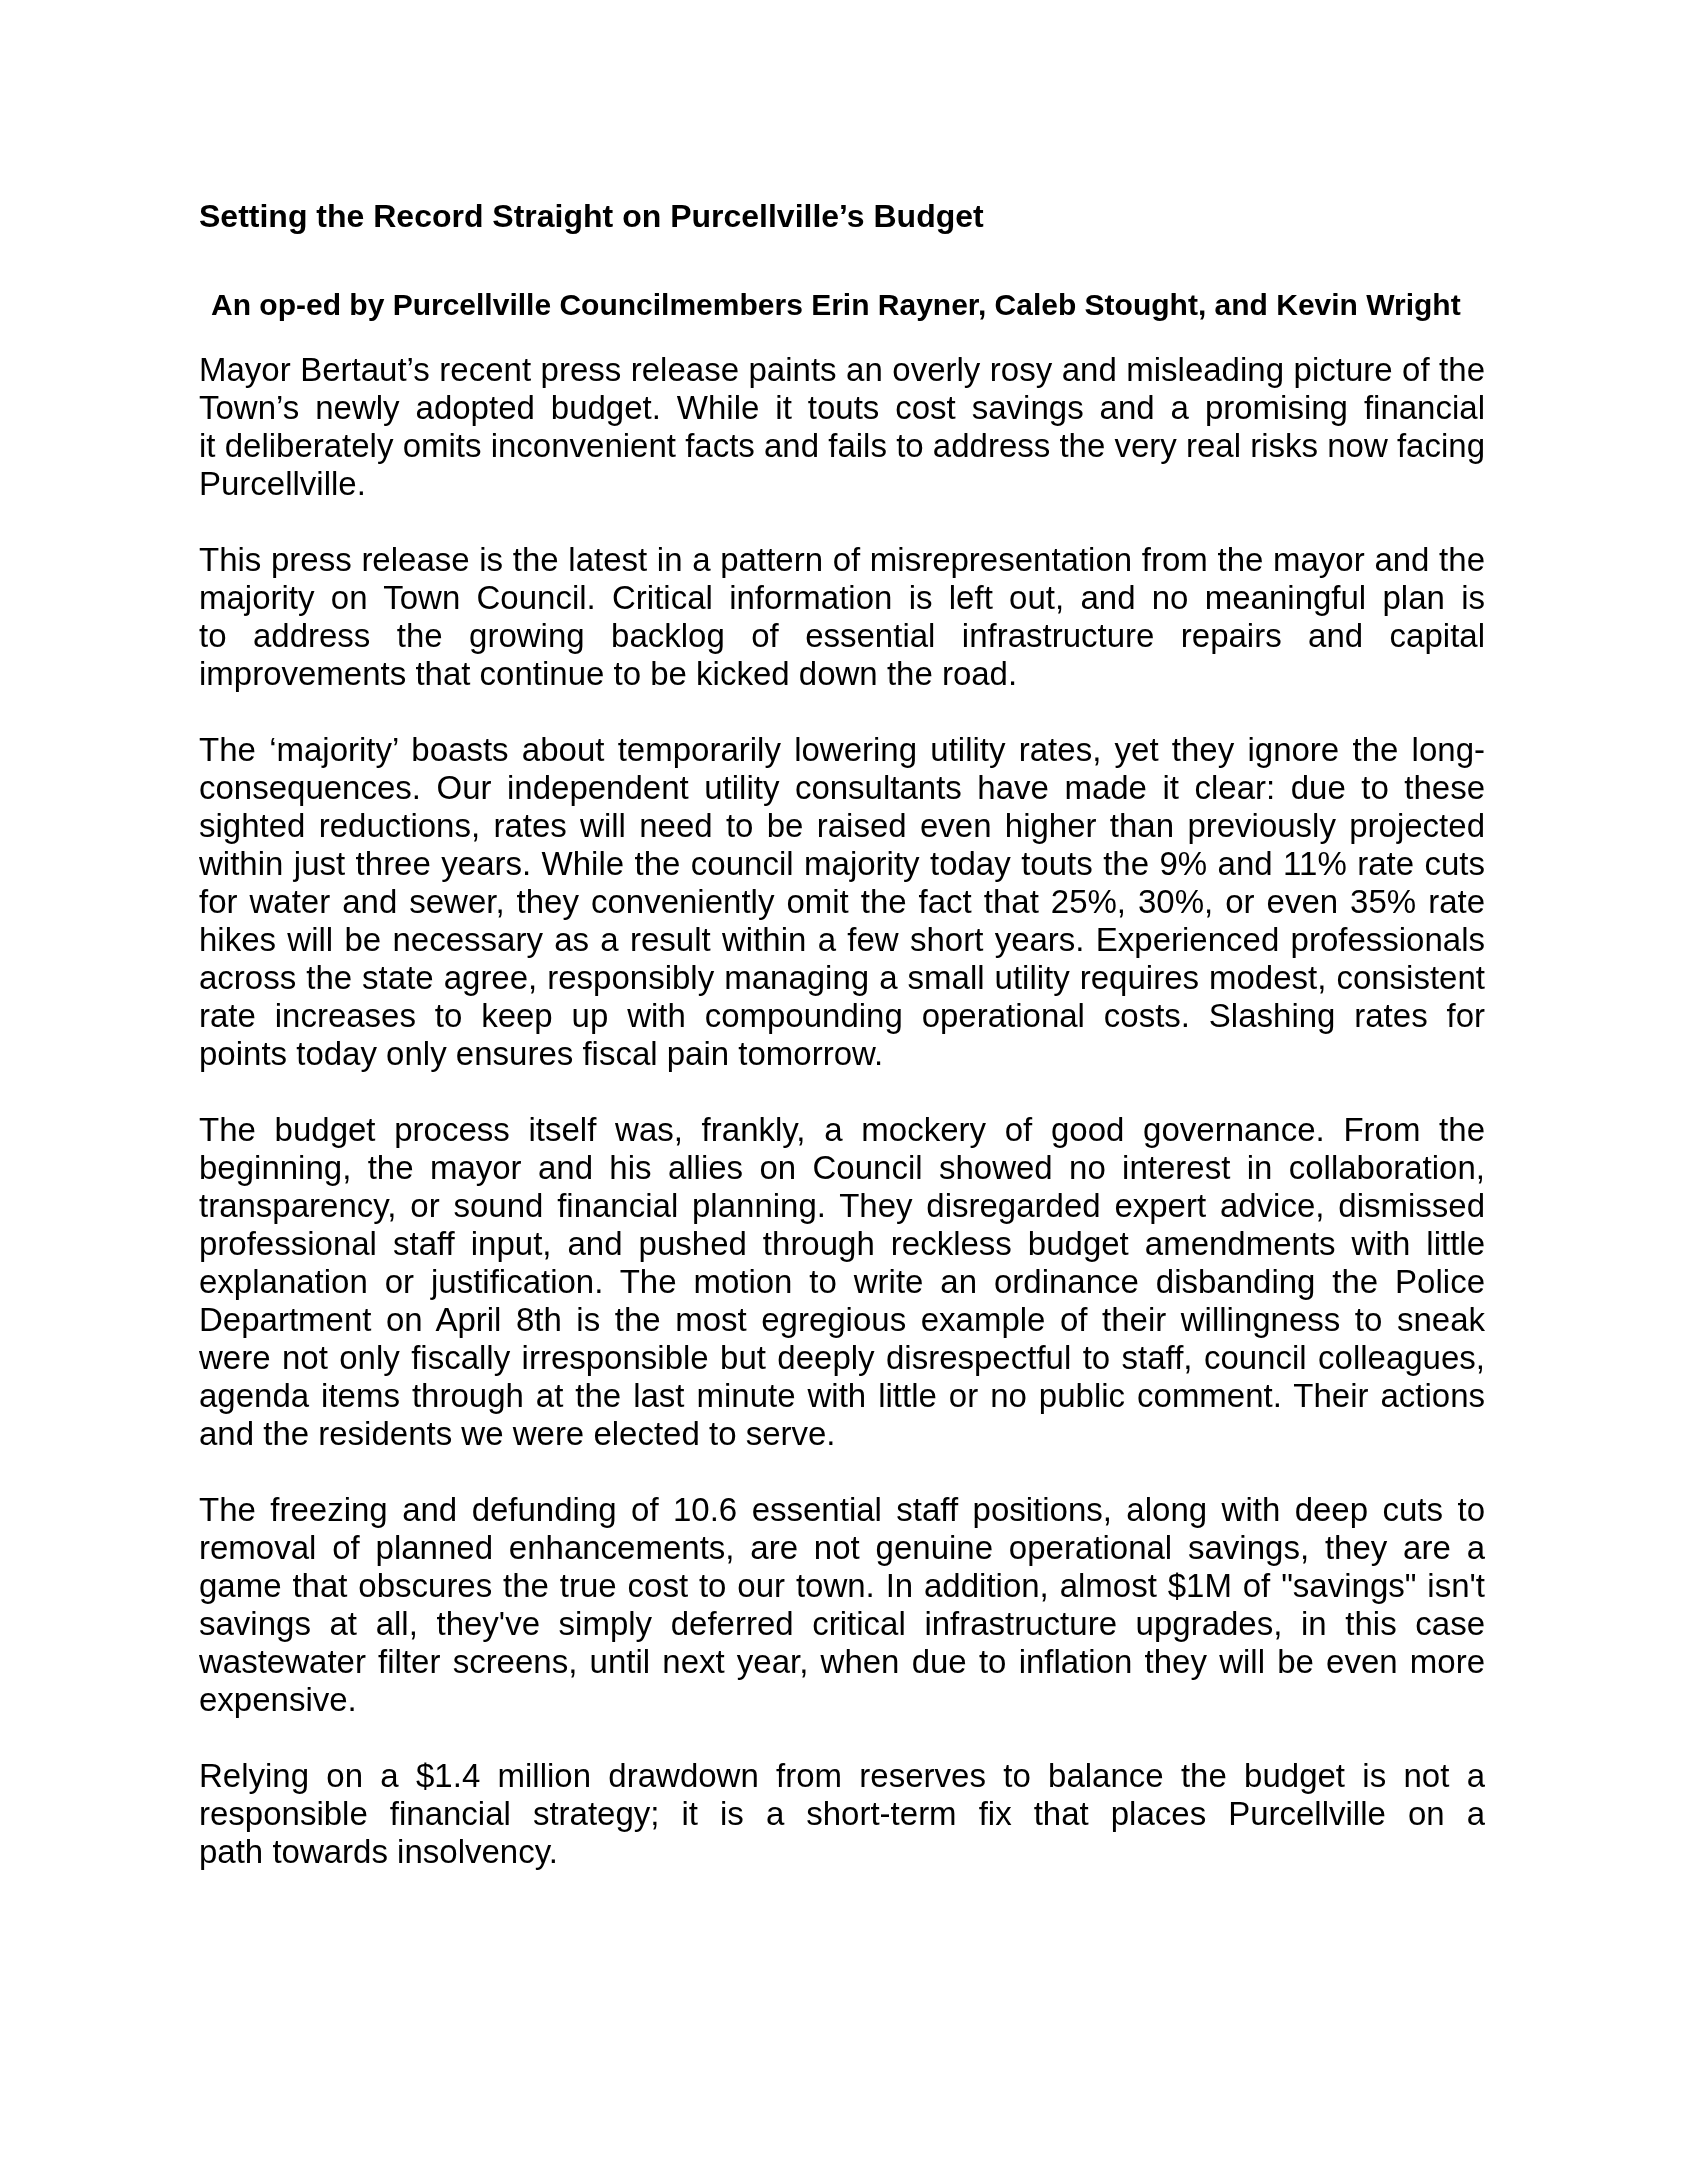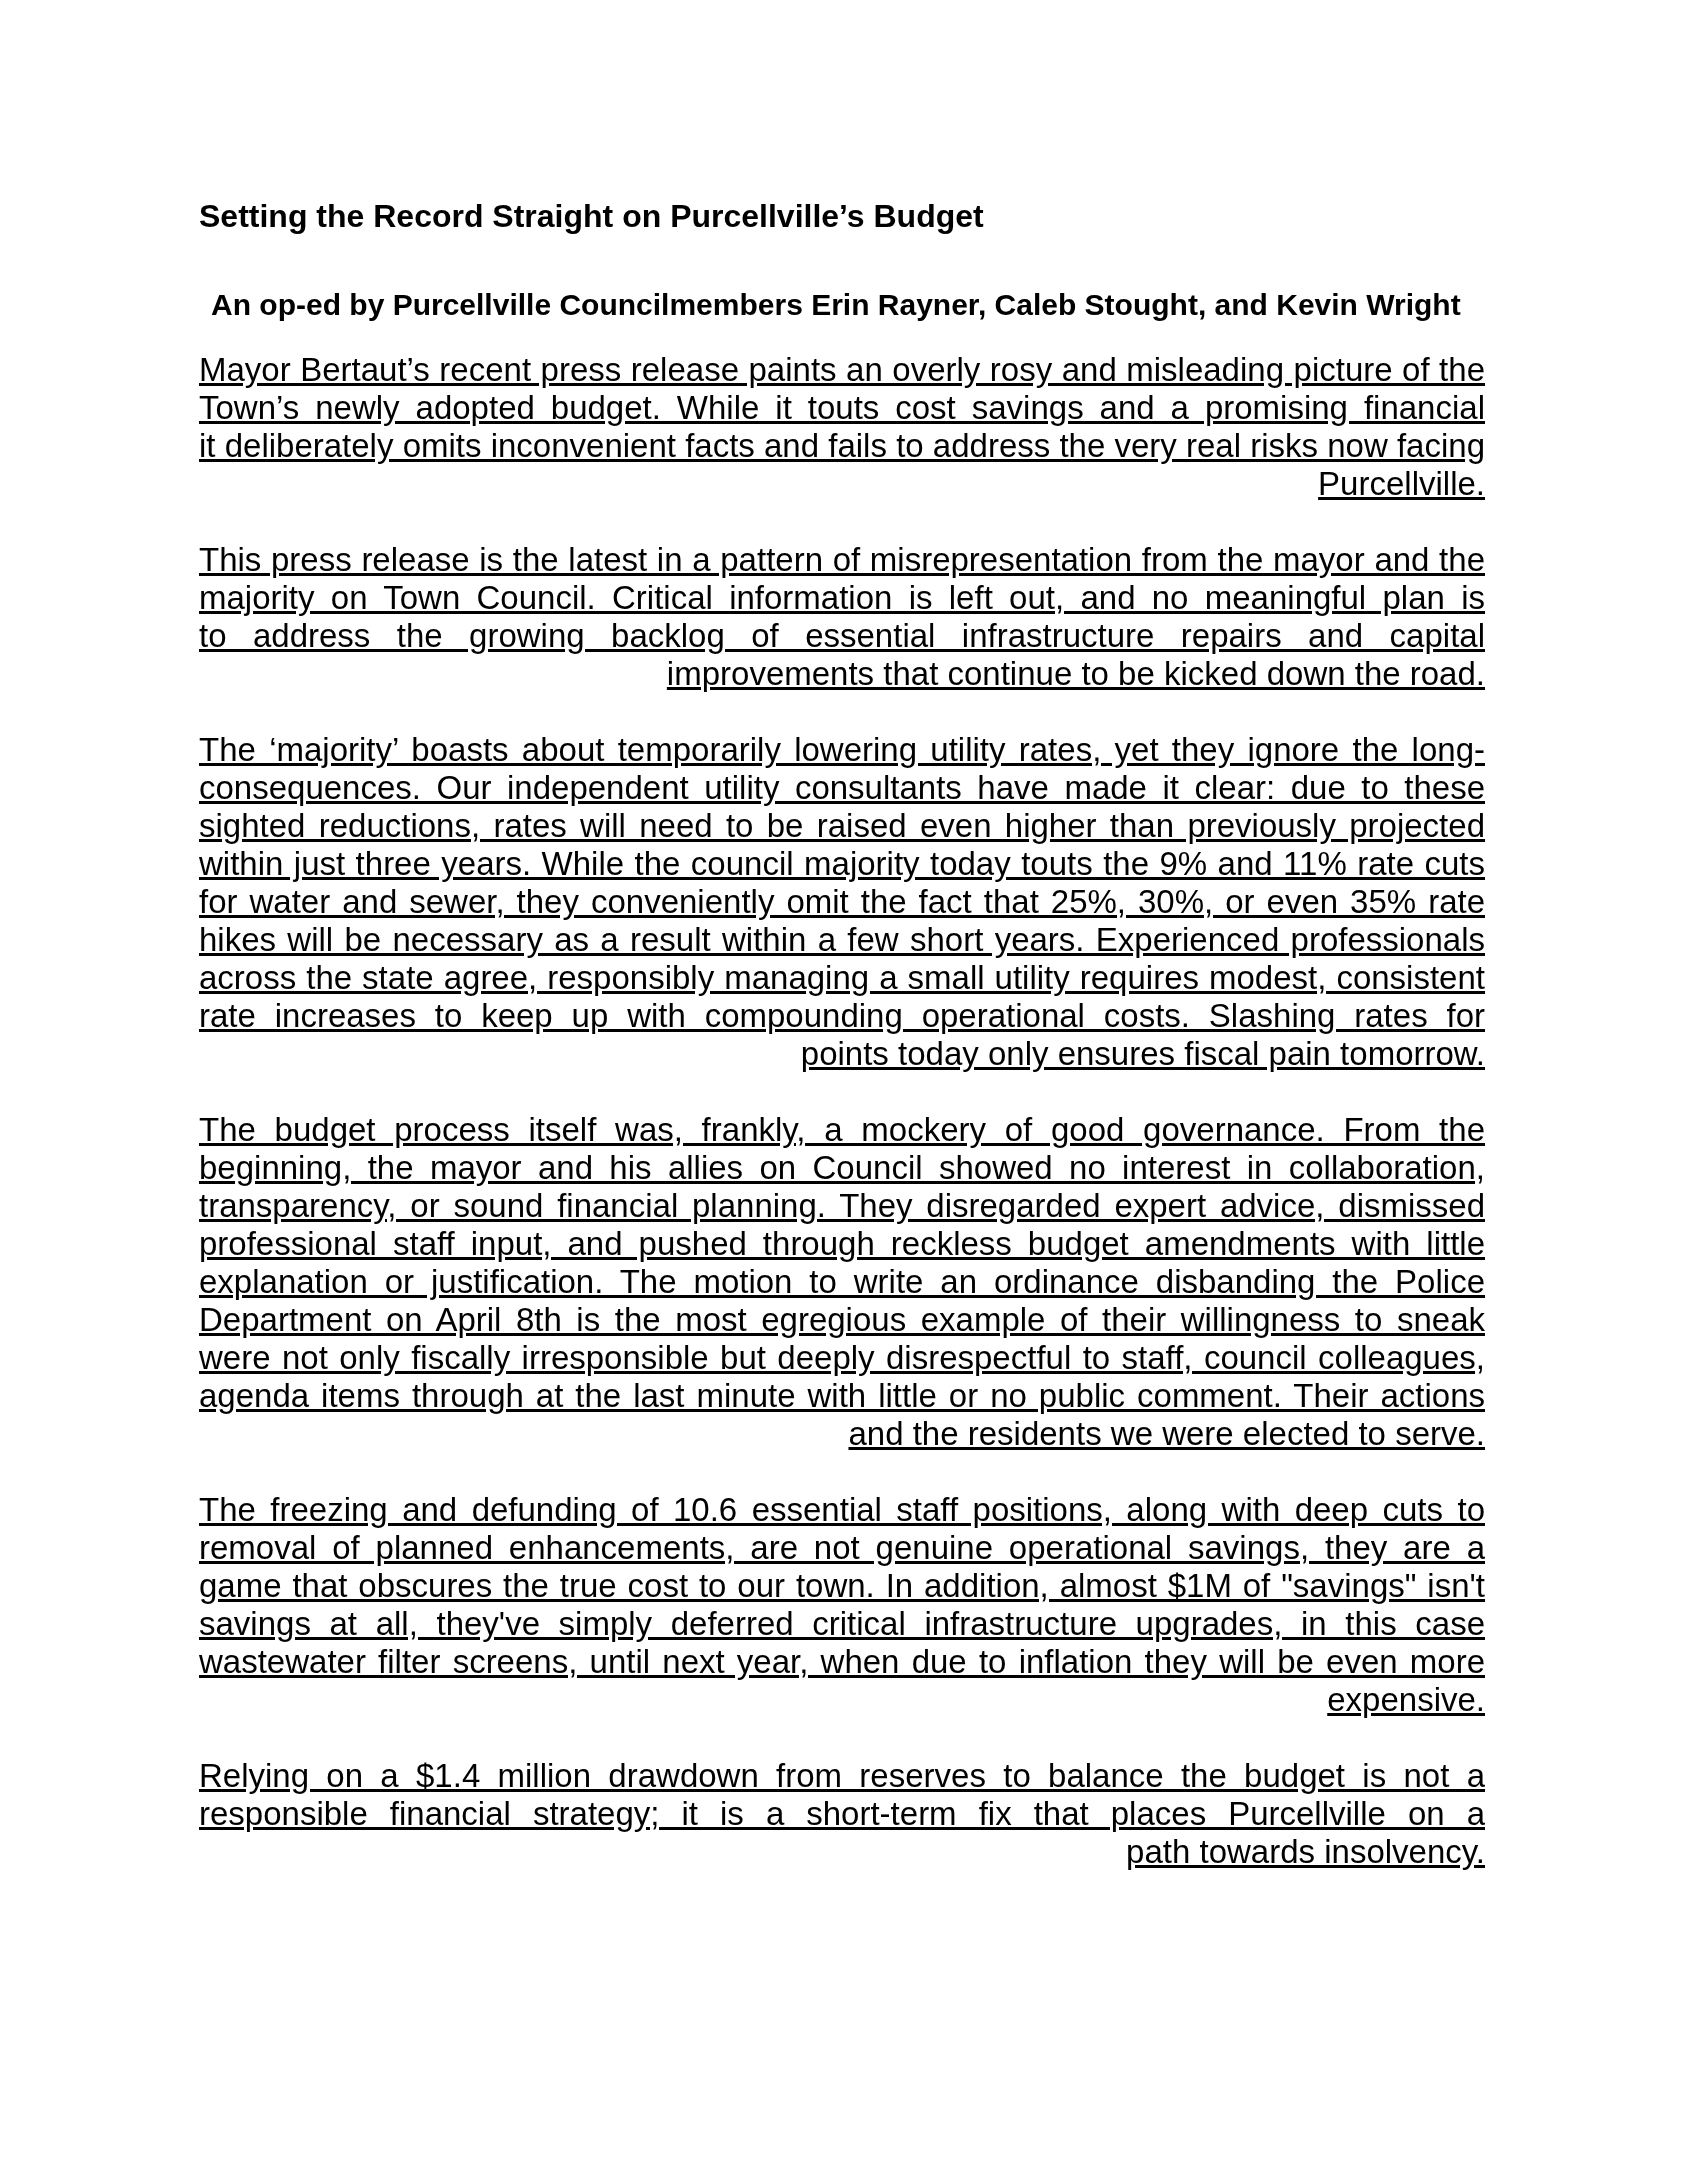--- a/index.html
+++ b/index.html
@@ -50,30 +50,29 @@
     font-size: 33px;
     line-height: 38px;
   }
   .para {
     margin: 0 0 38px 0;
   }
   .line {
     display: block;
     white-space: nowrap;
     height: 38px;
-    text-decoration: underline;
   }
   .line.justify {
     text-align: justify;
     text-align-last: justify;
     white-space: normal;
     overflow: hidden;
   }
   .line.last {
-    text-align: right;
+    text-align: left;
   }
 </style>
 </head>
 <body>
 
 <div class="page">
 
   <h1 class="title">Setting the Record Straight on Purcellville’s Budget</h1>
   <h2 class="subtitle">An op-ed by Purcellville Councilmembers Erin Rayner, Caleb Stought, and Kevin Wright</h2>
 

